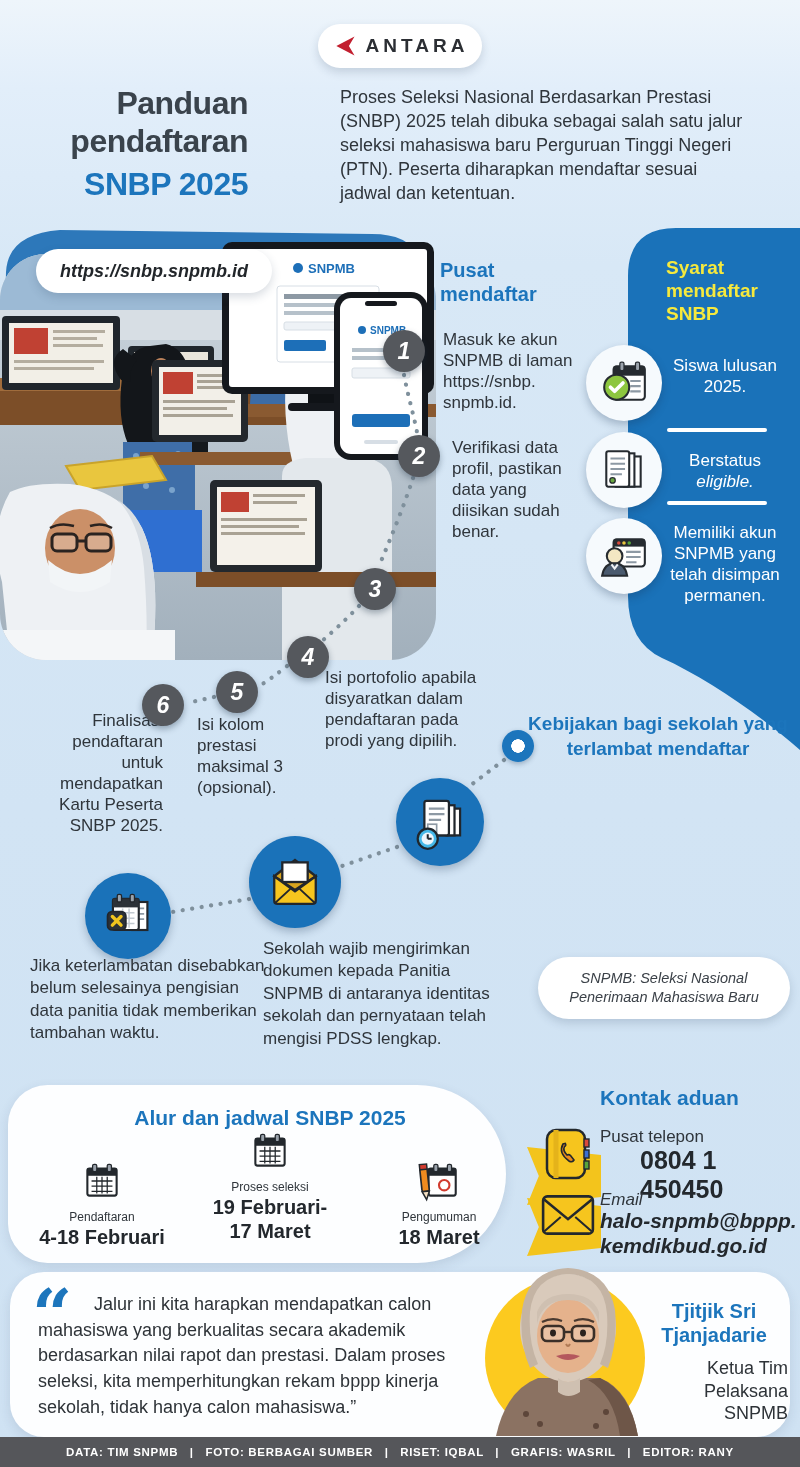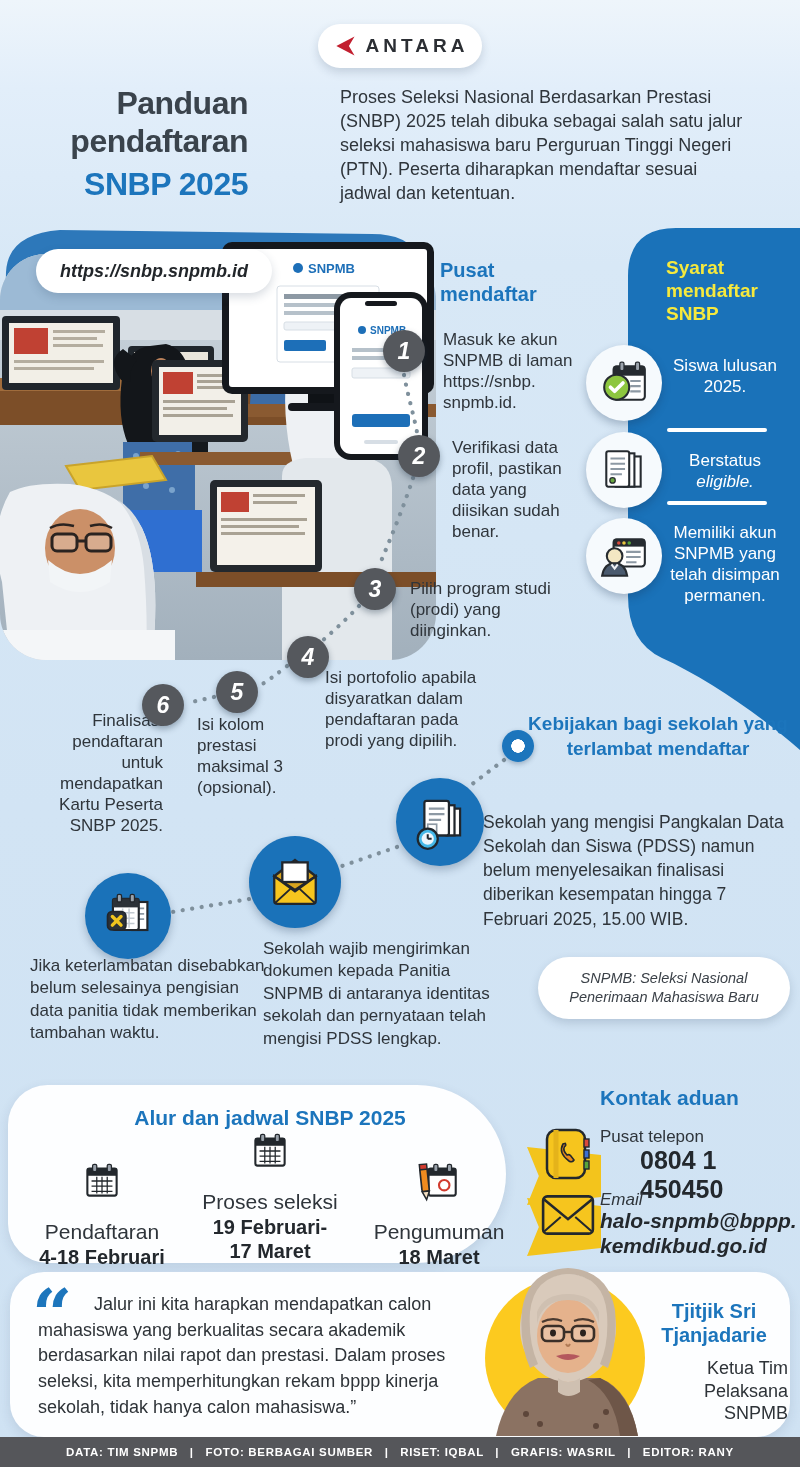--- a/index.html
+++ b/index.html
@@ -20,21 +20,21 @@
   }
   .step-text{font-size:17px;line-height:1.24;color:#2f353b;z-index:5;}
   .icon-circle{border-radius:50%;display:flex;align-items:center;justify-content:center;
     box-shadow:0 4px 8px rgba(20,45,80,.28);z-index:5;}
   .icon-circle.white{background:#f6fafd;}
   .icon-circle.bluebg{background:#1a72b9;}
   .panel-text{color:#fff;font-size:17px;line-height:1.24;text-align:center;}
   .divider{height:4px;background:#fff;border-radius:2px;}
   .sec-head{color:#1c75bc;font-weight:bold;}
   .jadwal-col{display:flex;flex-direction:column;align-items:center;text-align:center;z-index:5;}
-  .jadwal-label{font-size:21px;color:#2f353b;margin-top:12px;}
+  .jadwal-label{font-size:12px;color:#2f353b;margin-top:2px;}
   .jadwal-date{font-size:20px;font-weight:bold;color:#23282d;line-height:1.18;margin-top:2px;}
   .ribbon{background:#f3c41c;clip-path:polygon(0 0,100% 14%,100% 86%,0 100%,16% 50%);z-index:4;}
   .quote-mark{font-family:"DejaVu Serif",serif;font-weight:bold;color:#1c75bc;font-size:70px;line-height:.55;letter-spacing:-4px;}
   .footer-bar{background:#55565a;color:#fff;display:flex;align-items:center;justify-content:center;
     font-size:11.5px;font-weight:bold;letter-spacing:.06em;z-index:9;}
 </style>
 </head>
 <body>
 
 <div class="canvas">
@@ -253,37 +253,35 @@
     </g>
   </svg>
 
   <div class="abs step-circle" style="left:383px;top:330px;">1</div>
   <div class="abs step-text" style="left:443px;top:329px;width:135px;">Masuk ke akun SNPMB di laman https://snbp. snpmb.id.</div>
 
   <div class="abs step-circle" style="left:398px;top:435px;">2</div>
   <div class="abs step-text" style="left:452px;top:437px;width:130px;">Verifikasi data profil, pastikan data yang diisikan sudah benar.</div>
 
   <div class="abs step-circle" style="left:354px;top:568px;">3</div>
-  <div class="abs step-text" style="left:410px;top:578px;width:170px;">Pilih program studi (prodi) yang diinginkan.</div>
 
   <div class="abs step-circle" style="left:287px;top:636px;">4</div>
   <div class="abs step-text" style="left:325px;top:667px;width:175px;">Isi portofolio apabila disyaratkan dalam pendaftaran pada prodi yang dipilih.</div>
 
   <div class="abs step-circle" style="left:216px;top:671px;">5</div>
   <div class="abs step-text" style="left:197px;top:714px;width:115px;">Isi kolom prestasi maksimal 3 (opsional).</div>
 
   <div class="abs step-circle" style="left:142px;top:684px;">6</div>
   <div class="abs step-text" style="left:28px;top:710px;width:135px;text-align:right;">Finalisasi pendaftaran untuk mendapatkan Kartu Peserta SNBP 2025.</div>
 
   <div class="abs" style="left:502px;top:730px;width:32px;height:32px;border-radius:50%;z-index:5;
               background:radial-gradient(circle,#ffffff 0 6.5px,#1c75bc 7px);box-shadow:0 2px 5px rgba(20,45,80,.3);"></div>
 
   <div class="abs sec-head" style="left:528px;top:712px;width:260px;text-align:center;font-size:19px;line-height:1.3;z-index:5;">Kebijakan bagi sekolah yang terlambat mendaftar</div>
 
-  <div class="abs" style="left:483px;top:810px;width:310px;font-size:17.5px;line-height:1.38;z-index:5;">Sekolah yang mengisi Pangkalan Data Sekolah dan Siswa (PDSS) namun belum menyelesaikan finalisasi diberikan kesempatan hingga 7 Februari 2025, 15.00 WIB.</div>
 
   <div class="abs icon-circle bluebg" style="left:396px;top:778px;width:88px;height:88px;">
     <svg width="58" height="58" viewBox="0 0 52 52">
       <rect x="32" y="14" width="12" height="24" fill="#fff" stroke="#20262c" stroke-width="2"></rect>
       <rect x="25" y="11" width="14" height="27" fill="#fff" stroke="#20262c" stroke-width="2"></rect>
       <rect x="12" y="7" width="22" height="31" rx="2" fill="#fff" stroke="#20262c" stroke-width="2"></rect>
       <path d="M16 14 h14 M16 19 h14 M16 24 h11" stroke="#8d99a4" stroke-width="2"></path>
       <rect x="15" y="28" width="8" height="7" fill="none" stroke="#8d99a4" stroke-width="1.5"></rect>
       <circle cx="15" cy="41" r="9" fill="#45b8e8" stroke="#20262c" stroke-width="2"></circle>
       <circle cx="15" cy="41" r="5.5" fill="#eef6fb"></circle>

